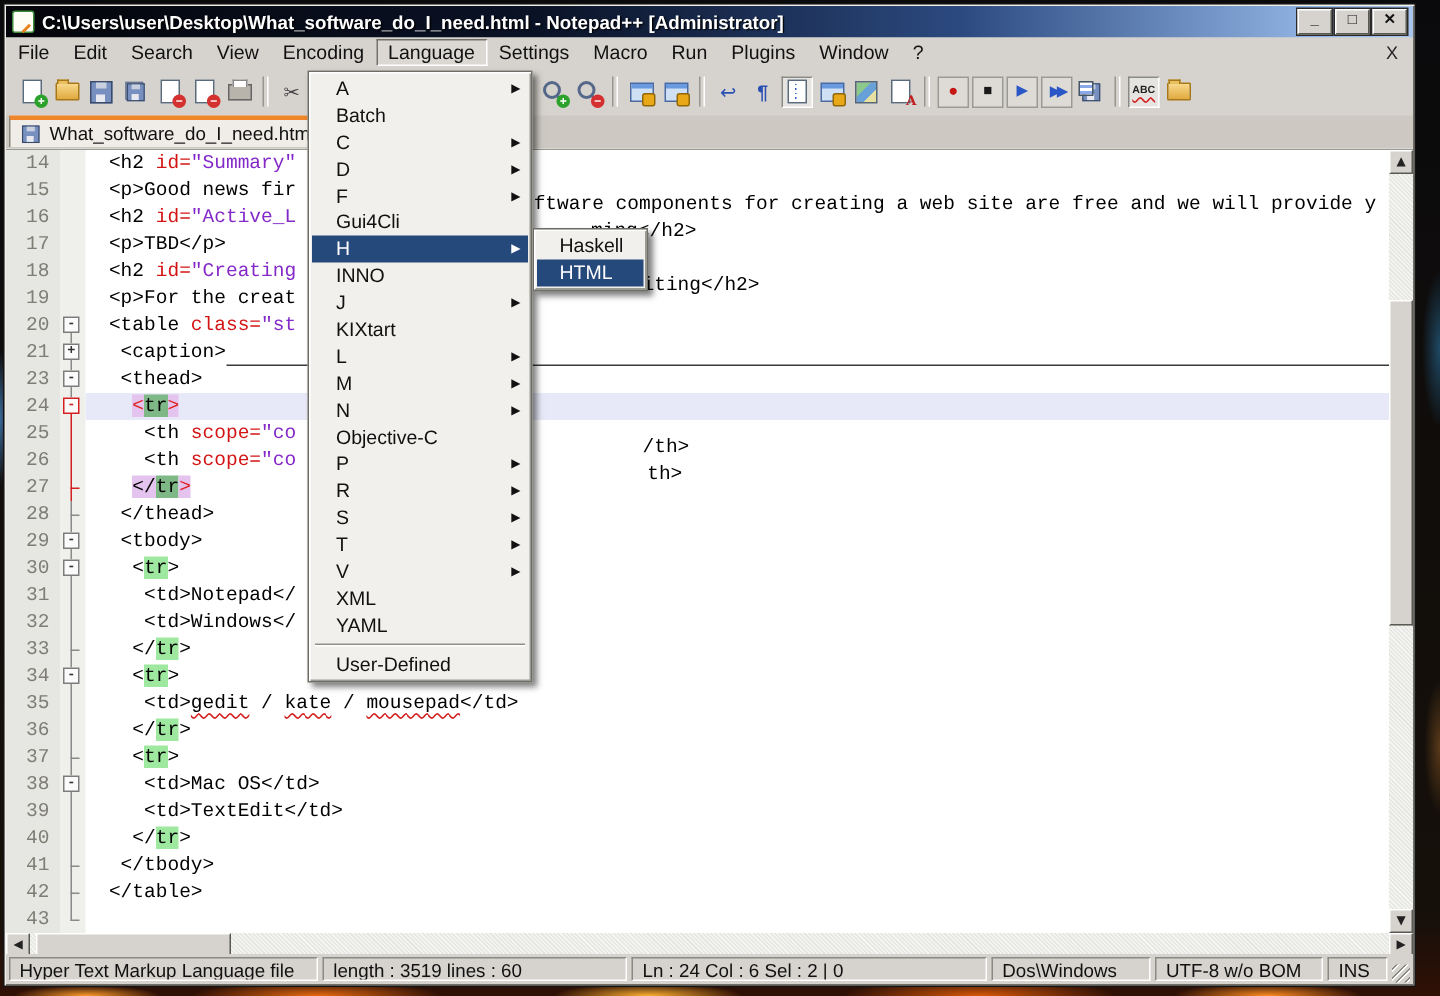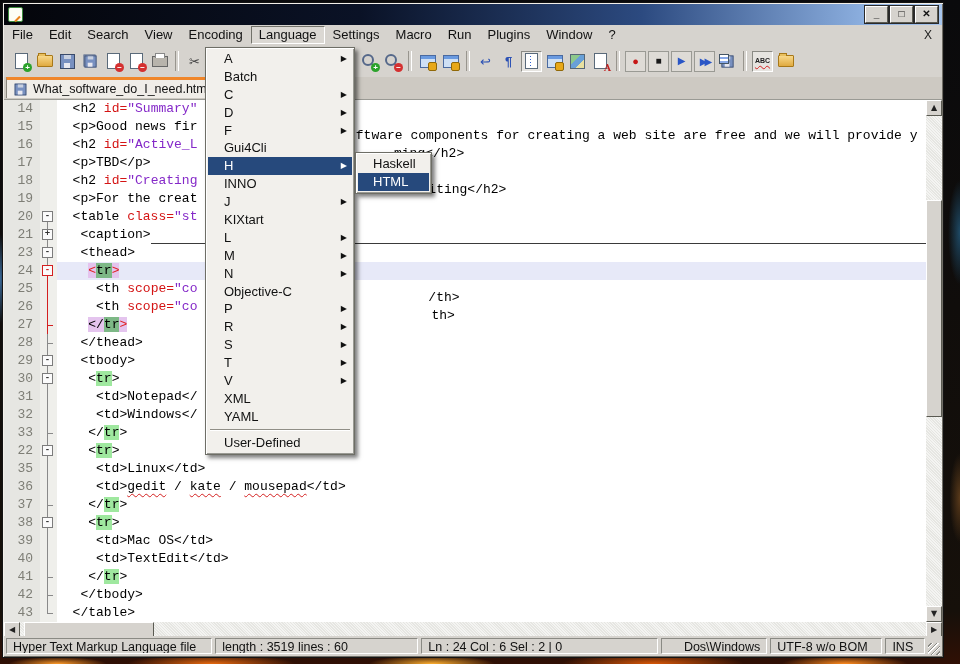--- a/index.html
+++ b/index.html
@@ -140,20 +140,21 @@
 </style>
 </head>
 <body>
 
 <div class="desktop"></div>
 
 <div class="win">
 
   <div class="titlebar">
     <span class="npp-ico"></span>
+    <span class="title-text">C:\Users\user\Desktop\What_software_do_I_need.html - Notepad++ [Administrator]</span>
     <span class="capbtns">
       <span class="capbtn">_</span>
       <span class="capbtn">□</span>
       <span class="capbtn">✕</span>
     </span>
   </div>
 
   <div class="menubar" id="menubar">
 
     <span class="mb-item">File</span>
@@ -288,21 +289,21 @@
         <div class="lnum">24</div>
         <div class="lnum">25</div>
         <div class="lnum">26</div>
         <div class="lnum">27</div>
         <div class="lnum">28</div>
         <div class="lnum">29</div>
         <div class="lnum">30</div>
         <div class="lnum">31</div>
         <div class="lnum">32</div>
         <div class="lnum">33</div>
-        <div class="lnum">22</div>
+        <div class="lnum">34</div>
         <div class="lnum">35</div>
         <div class="lnum">36</div>
         <div class="lnum">37</div>
         <div class="lnum">38</div>
         <div class="lnum">39</div>
         <div class="lnum">40</div>
         <div class="lnum">41</div>
         <div class="lnum">42</div>
         <div class="lnum">43</div>
       </div>
@@ -419,21 +420,20 @@
         <div class="crow"><span class="sg">     </span><span class="sg c-tag">&lt;th </span><span class="sg c-attr">scope=</span><span class="sg c-val">"co</span><span class="sg c-tag abs" style="left: 47.6ch;">/th&gt;</span></div>
         <div class="crow"><span class="sg">     </span><span class="sg c-tag">&lt;th </span><span class="sg c-attr">scope=</span><span class="sg c-val">"co</span><span class="sg c-tag abs" style="left: 48ch;">th&gt;</span></div>
         <div class="crow"><span class="sg">    </span><span class="sg c-tag b-v">&lt;/</span><span class="sg c-tag b-g2">tr</span><span class="sg c-red b-v">&gt;</span></div>
         <div class="crow"><span class="sg">   </span><span class="sg c-tag">&lt;/thead&gt;</span></div>
         <div class="crow"><span class="sg">   </span><span class="sg c-tag">&lt;tbody&gt;</span></div>
         <div class="crow"><span class="sg">    </span><span class="sg c-tag">&lt;</span><span class="sg c-tag b-g">tr</span><span class="sg c-tag">&gt;</span></div>
         <div class="crow"><span class="sg">     </span><span class="sg c-tag">&lt;td&gt;</span><span class="sg c-txt">Notepad</span><span class="sg c-tag">&lt;/</span></div>
         <div class="crow"><span class="sg">     </span><span class="sg c-tag">&lt;td&gt;</span><span class="sg c-txt">Windows</span><span class="sg c-tag">&lt;/</span></div>
         <div class="crow"><span class="sg">    </span><span class="sg c-tag">&lt;/</span><span class="sg c-tag b-g">tr</span><span class="sg c-tag">&gt;</span></div>
         <div class="crow"><span class="sg">    </span><span class="sg c-tag">&lt;</span><span class="sg c-tag b-g">tr</span><span class="sg c-tag">&gt;</span></div>
-        <div class="crow"><span class="sg">     </span><span class="sg c-tag">&lt;td&gt;</span><span class="sg c-txt">Linux</span><span class="sg c-tag">&lt;/td&gt;</span></div>
         <div class="crow"><span class="sg">     </span><span class="sg c-tag">&lt;td&gt;</span><span class="sg c-txt sq">gedit</span><span class="sg c-txt"> / </span><span class="sg c-txt sq">kate</span><span class="sg c-txt"> / </span><span class="sg c-txt sq">mousepad</span><span class="sg c-tag">&lt;/td&gt;</span></div>
         <div class="crow"><span class="sg">    </span><span class="sg c-tag">&lt;/</span><span class="sg c-tag b-g">tr</span><span class="sg c-tag">&gt;</span></div>
         <div class="crow"><span class="sg">    </span><span class="sg c-tag">&lt;</span><span class="sg c-tag b-g">tr</span><span class="sg c-tag">&gt;</span></div>
         <div class="crow"><span class="sg">     </span><span class="sg c-tag">&lt;td&gt;</span><span class="sg c-txt">Mac OS</span><span class="sg c-tag">&lt;/td&gt;</span></div>
         <div class="crow"><span class="sg">     </span><span class="sg c-tag">&lt;td&gt;</span><span class="sg c-txt">TextEdit</span><span class="sg c-tag">&lt;/td&gt;</span></div>
         <div class="crow"><span class="sg">    </span><span class="sg c-tag">&lt;/</span><span class="sg c-tag b-g">tr</span><span class="sg c-tag">&gt;</span></div>
         <div class="crow"><span class="sg">   </span><span class="sg c-tag">&lt;/tbody&gt;</span></div>
         <div class="crow"><span class="sg">  </span><span class="sg c-tag">&lt;/table&gt;</span></div>
       </div>
 
@@ -446,21 +446,21 @@
       <div class="sbtn" style="left:0;top:0">◀</div>
       <div class="sthumb" style="top:0;height:16px;left:20px;width:130px"></div>
       <div class="sbtn" style="right:0;top:0">▶</div>
     </div>
   </div>
 
   <div class="statusbar" id="statusbar">
       <div class="spanel" style="width: 208px;">Hyper Text Markup Language file</div>
       <div class="spanel" style="width: 205px;">length : 3519    lines : 60</div>
       <div class="spanel" style="width: 239px;">Ln : 24   Col : 6   Sel : 2 | 0</div>
-      <div class="spanel" style="width: 107px; text-align: right;">Dos\Windows</div>
+      <div class="spanel" style="width: 107px;">Dos\Windows</div>
       <div class="spanel" style="width: 113px;">UTF-8 w/o BOM</div>
       <div class="spanel" style="width: 40px;">INS</div>
       <div class="sgrip"></div>
     </div>
 
   <div class="popup lang-menu" id="langmenu">
       <div class="mitem"><span>A</span><span class="marrow">▶</span></div>
       <div class="mitem"><span>Batch</span></div>
       <div class="mitem"><span>C</span><span class="marrow">▶</span></div>
       <div class="mitem"><span>D</span><span class="marrow">▶</span></div>

